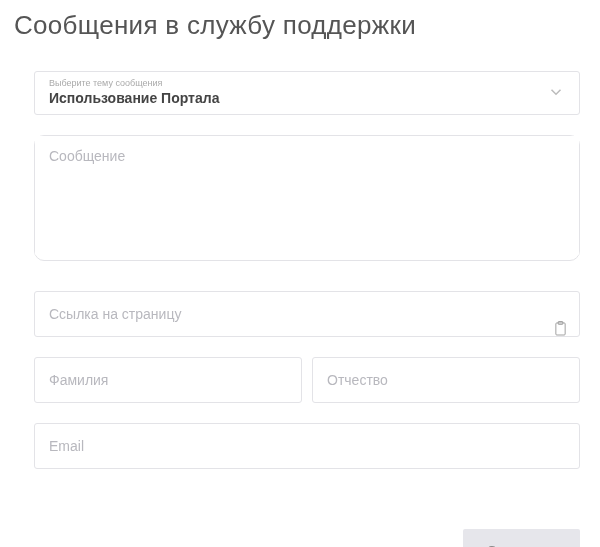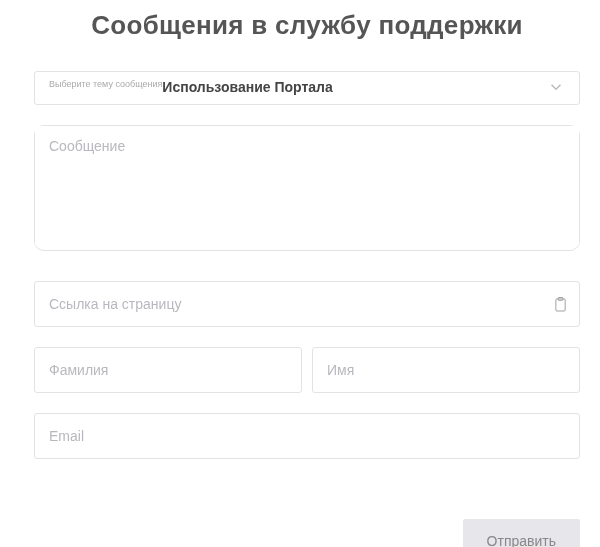--- a/index.html
+++ b/index.html
@@ -6,45 +6,44 @@
     body {
       font-family: -apple-system, BlinkMacSystemFont, "Segoe UI", Arial, sans-serif;
       background: #fff;
       width: 600px;
       padding: 0;
     }
     .page {
       padding: 10px 0 20px 14px;
     }
     h1 {
-      font-weight: 700;
+      font-weight: 400;
       font-size: 26px;
       color: #555;
       margin-bottom: 30px;
       letter-spacing: 0.3px;
-      text-align: center;
     }
     .form-area {
       padding: 0 20px 0 20px;
     }
     .field {
       border: 1px solid #e3e3e7;
       border-radius: 3px;
       background: #fff;
       position: relative;
     }
     .select-wrap {
       padding: 6px 14px 8px 14px;
       margin-bottom: 20px;
       display: flex;
       align-items: center;
       justify-content: space-between;
       cursor: pointer;
     }
-    .select-inner { display: flex; }
+    .select-inner { display: flex; flex-direction: column; }
     .select-label {
       font-size: 9px;
       color: #aaa;
       margin-bottom: 2px;
     }
     .select-value {
       font-size: 14px;
       color: #444;
       font-weight: bold;
     }
@@ -60,21 +59,21 @@
       color: #444;
       height: 120px;
       outline: none;
       border-radius: 3px;
     }
     .textarea::placeholder,
     .input::placeholder { color: #b8b8be; }
     .message-wrap { margin-bottom: 30px; border-radius: 10px; }
     .url-wrap {
       display: flex;
-      align-items: center;
+      align-items: flex-end;
       padding-right: 12px;
       margin-bottom: 20px;
     }
     .input {
       width: 100%;
       border: none;
       padding: 14px 14px;
       font-family: inherit;
       font-size: 14px;
       color: #444;
@@ -144,21 +143,21 @@
           <rect x="4.5" y="0.5" width="5" height="3" rx="0.5"></rect>
         </svg>
       </span>
     </div>
 
     <div class="row">
       <div class="field">
         <input class="input" type="text" placeholder="Фамилия" style="">
       </div>
       <div class="field">
-        <input class="input" type="text" placeholder="Имя" style="">
+        <input class="input" type="text" placeholder="Отчество" style="">
       </div>
     </div>
 
     <div class="row2">
       <div class="field">
         <input class="input" type="email" placeholder="Email" style="">
       </div>
     </div>
 
     <div class="footer">

